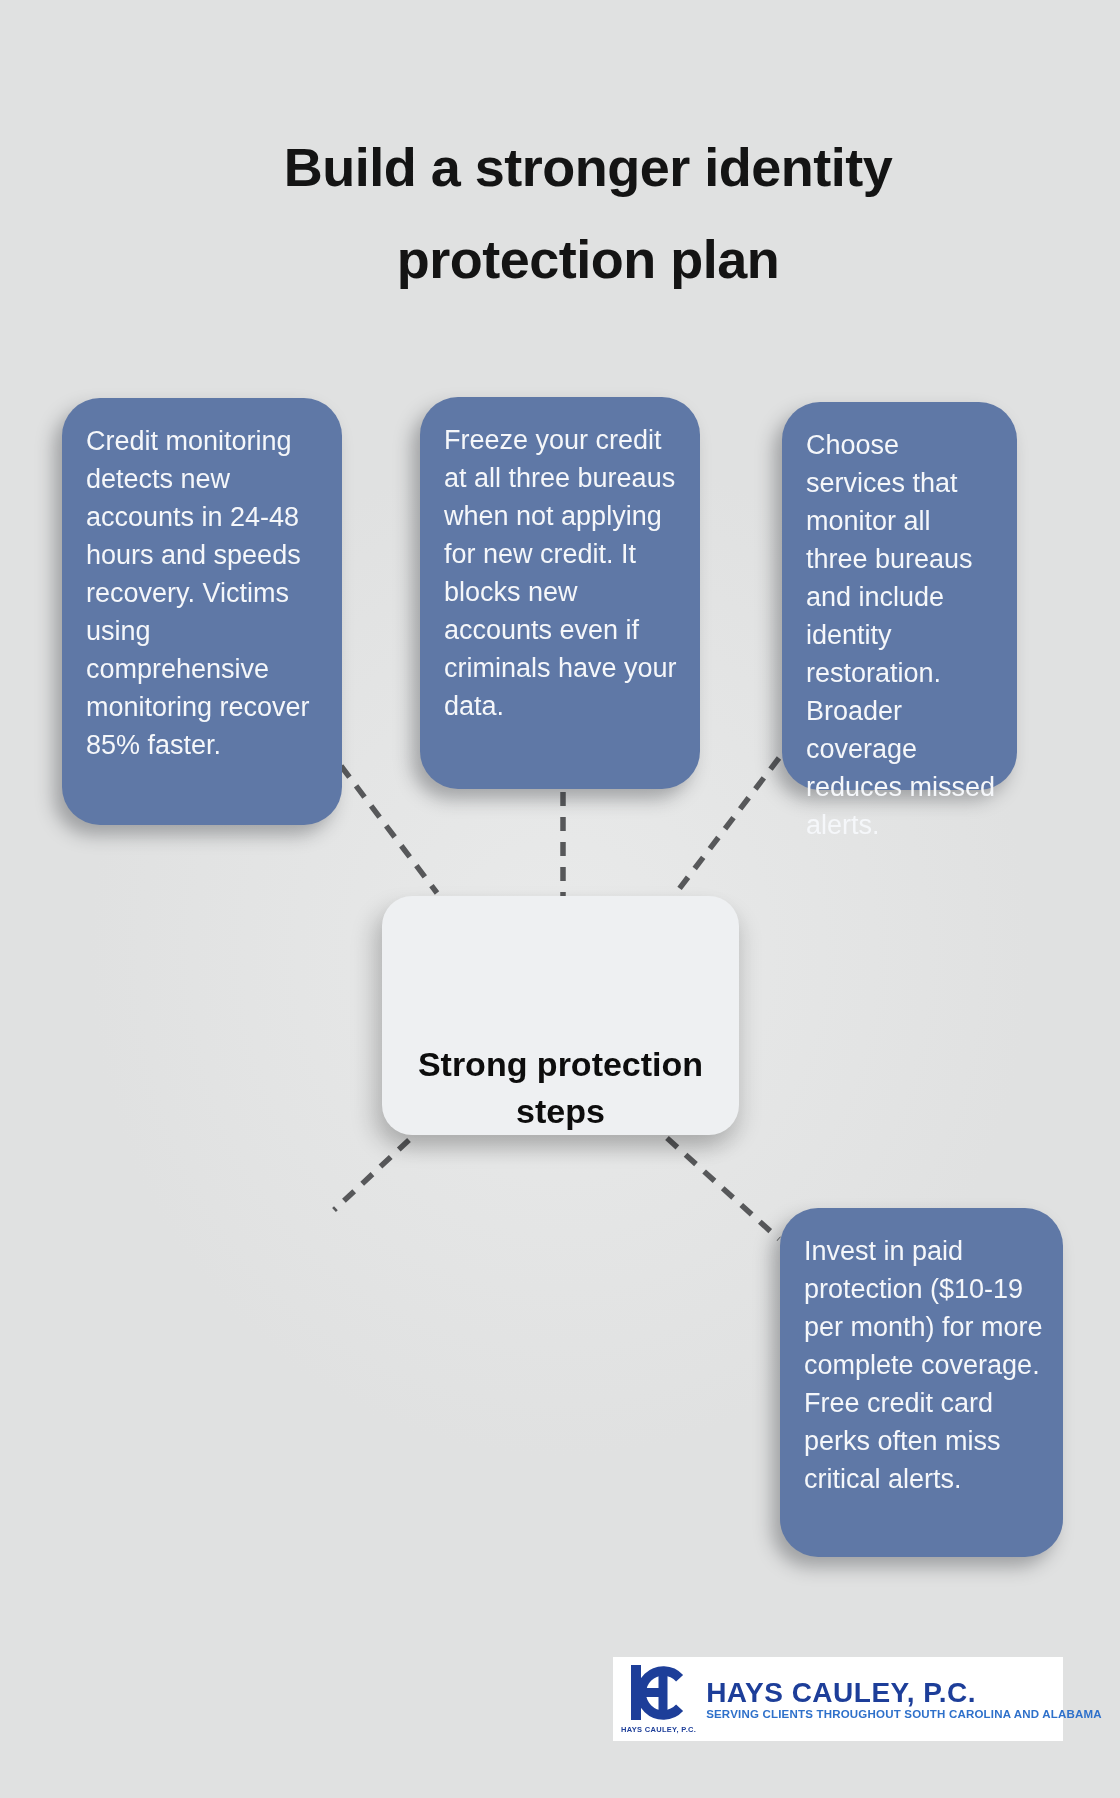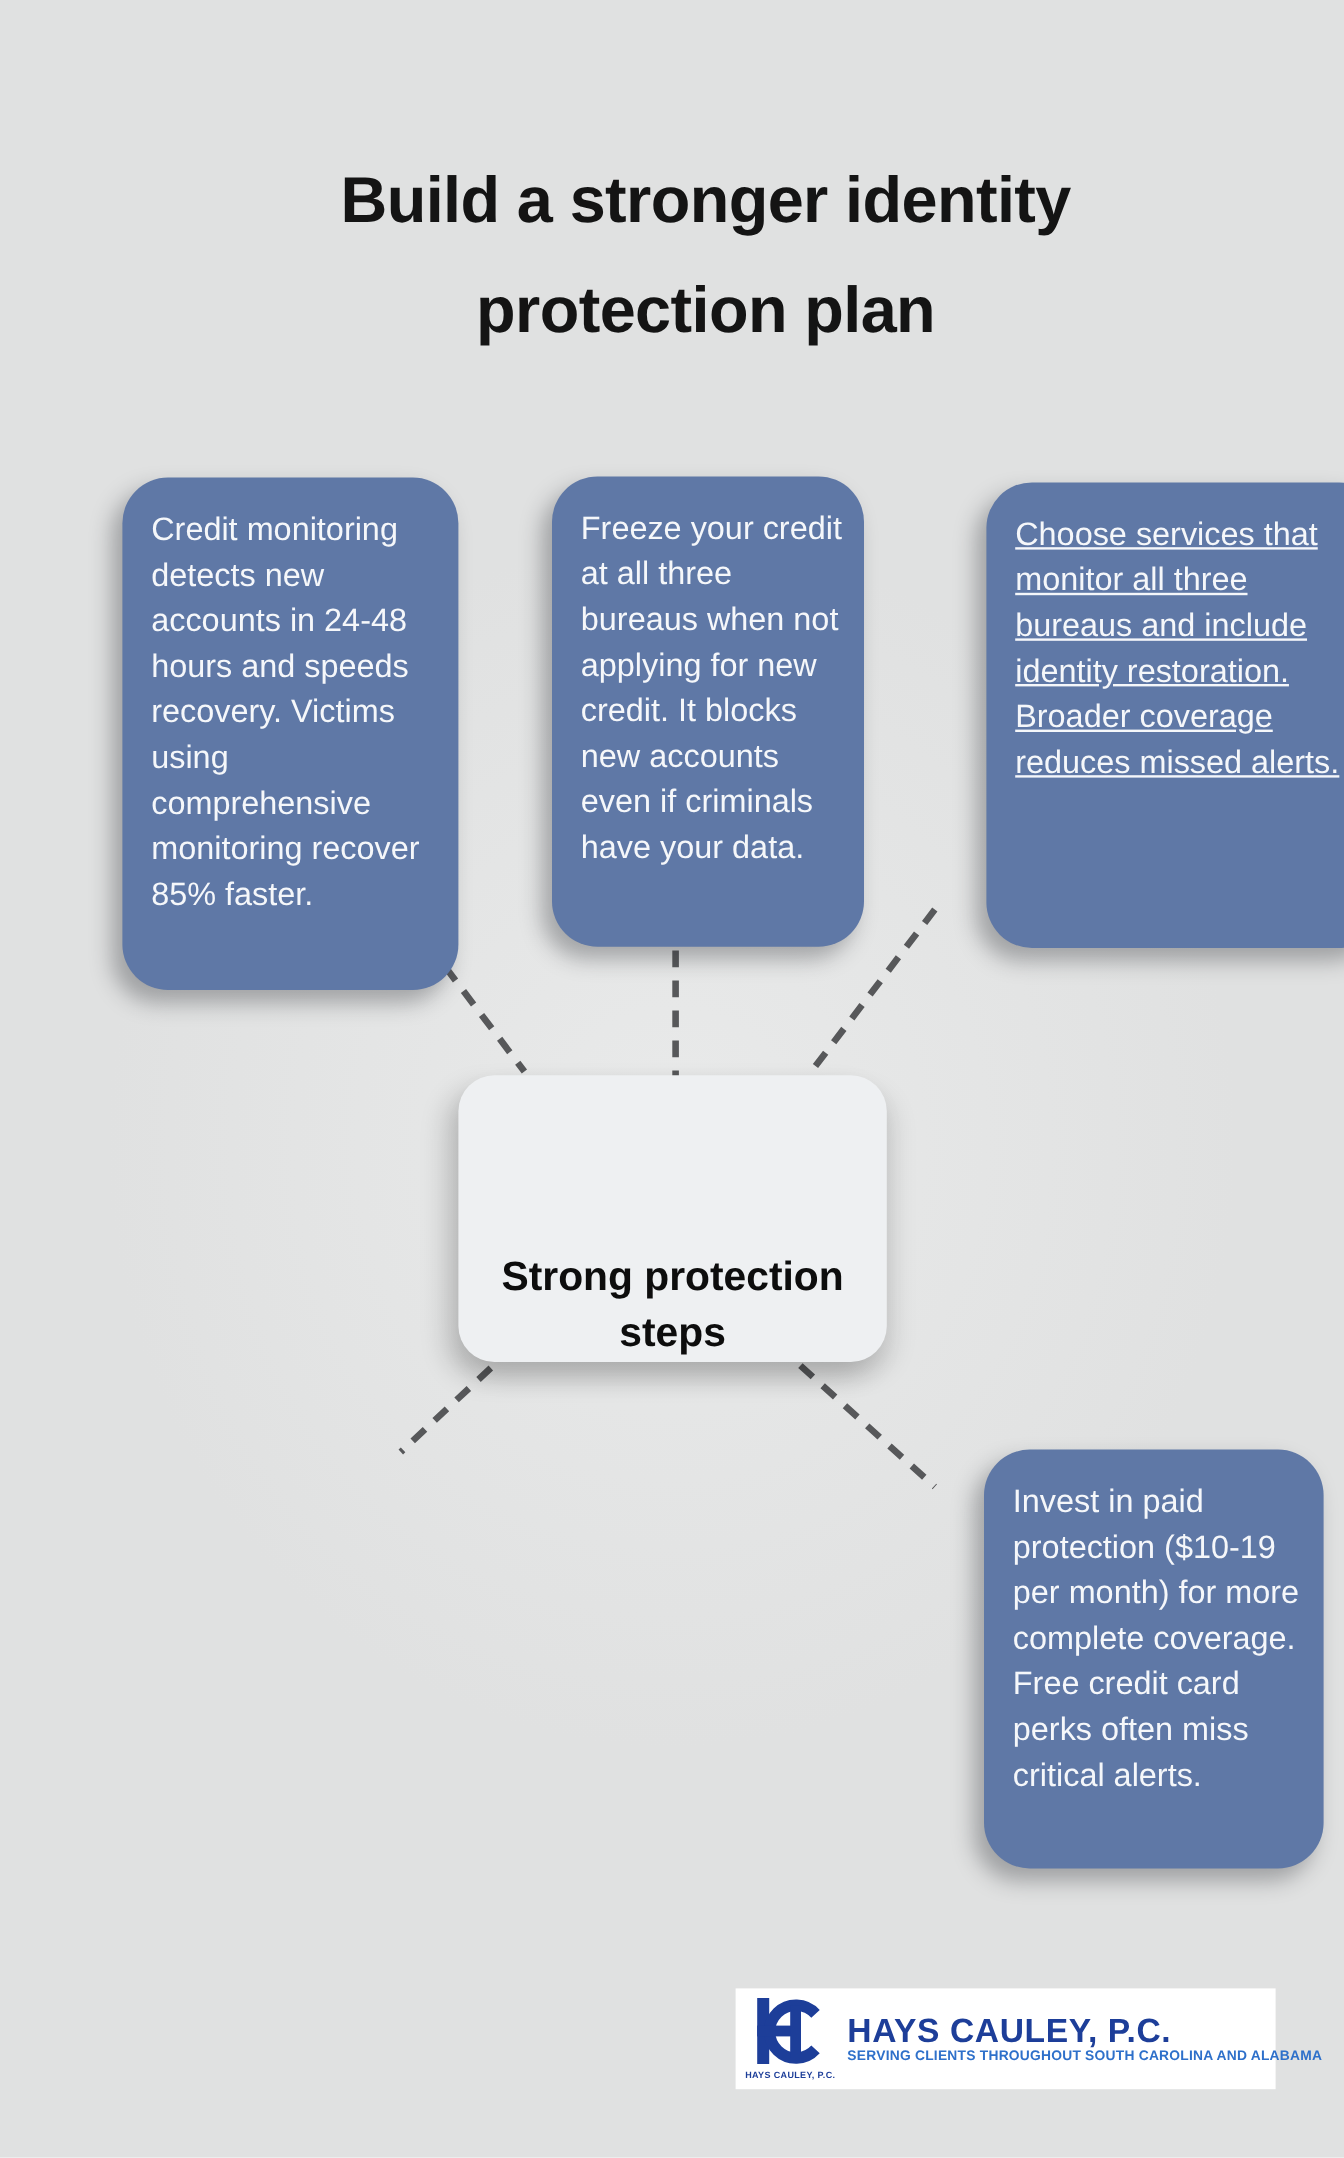--- a/index.html
+++ b/index.html
@@ -39,25 +39,24 @@
   .step-box {
     position: absolute;
     box-sizing: border-box;
     background: #5f78a6;
     border-radius: 38px;
     color: #f5f7fa;
     font-size: 27px;
     line-height: 38px;
     padding: 24px 18px 24px 24px;
     box-shadow: -8px 10px 18px rgba(40,42,48,0.35);
-    margin-left: 40px;
   }
   .box-credit-monitoring   { left: 62px;  top: 398px; width: 280px; height: 427px; }
-  .box-credit-freeze       { left: 420px; top: 397px; width: 260px; height: 392px; }
-  .box-three-bureaus       { left: 782px; top: 402px; width: 332px; height: 388px; text-decoration: underline; }
+  .box-credit-freeze       { left: 420px; top: 397px; width: 280px; height: 392px; }
+  .box-three-bureaus       { left: 782px; top: 402px; width: 235px; height: 388px; }
   .box-dark-web            { left: 58px;  top: 1207px; width: 282px; height: 277px; }
   .box-paid-protection     { left: 780px; top: 1208px; width: 283px; height: 349px; }
 
   .center-node {
     position: absolute;
     left: 382px;
     top: 896px;
     width: 357px;
     height: 239px;
     background: #eef0f2;

